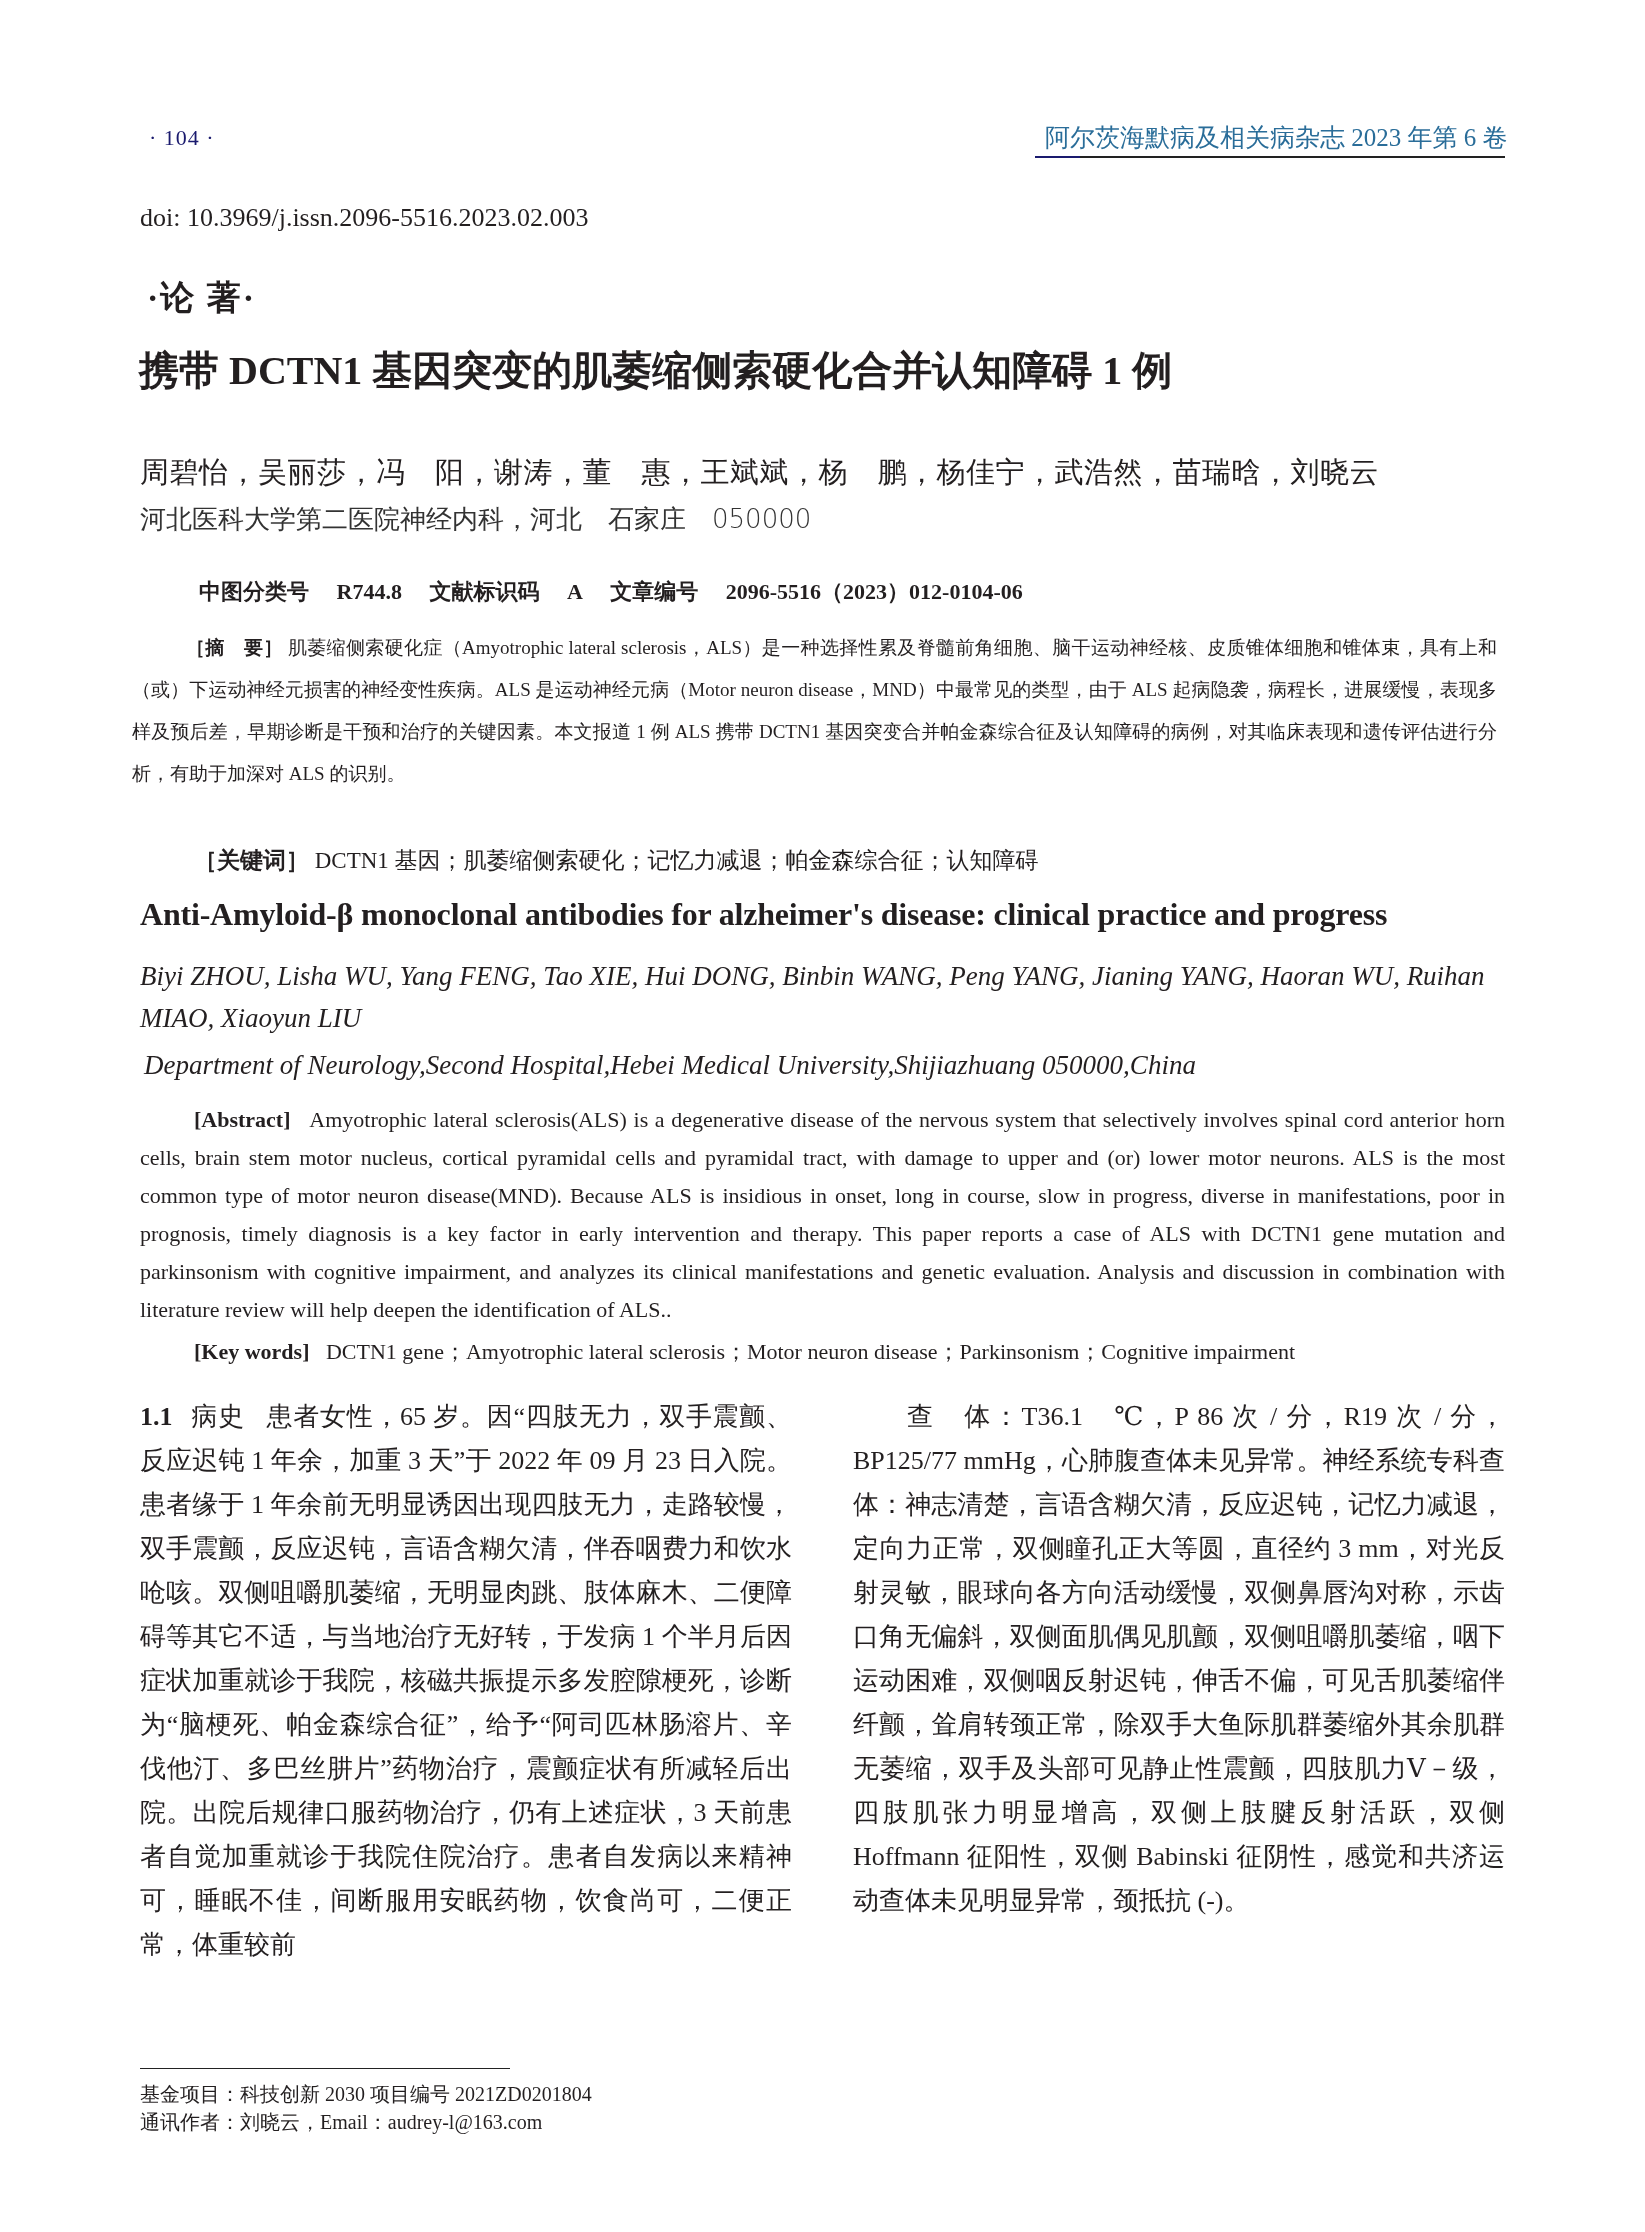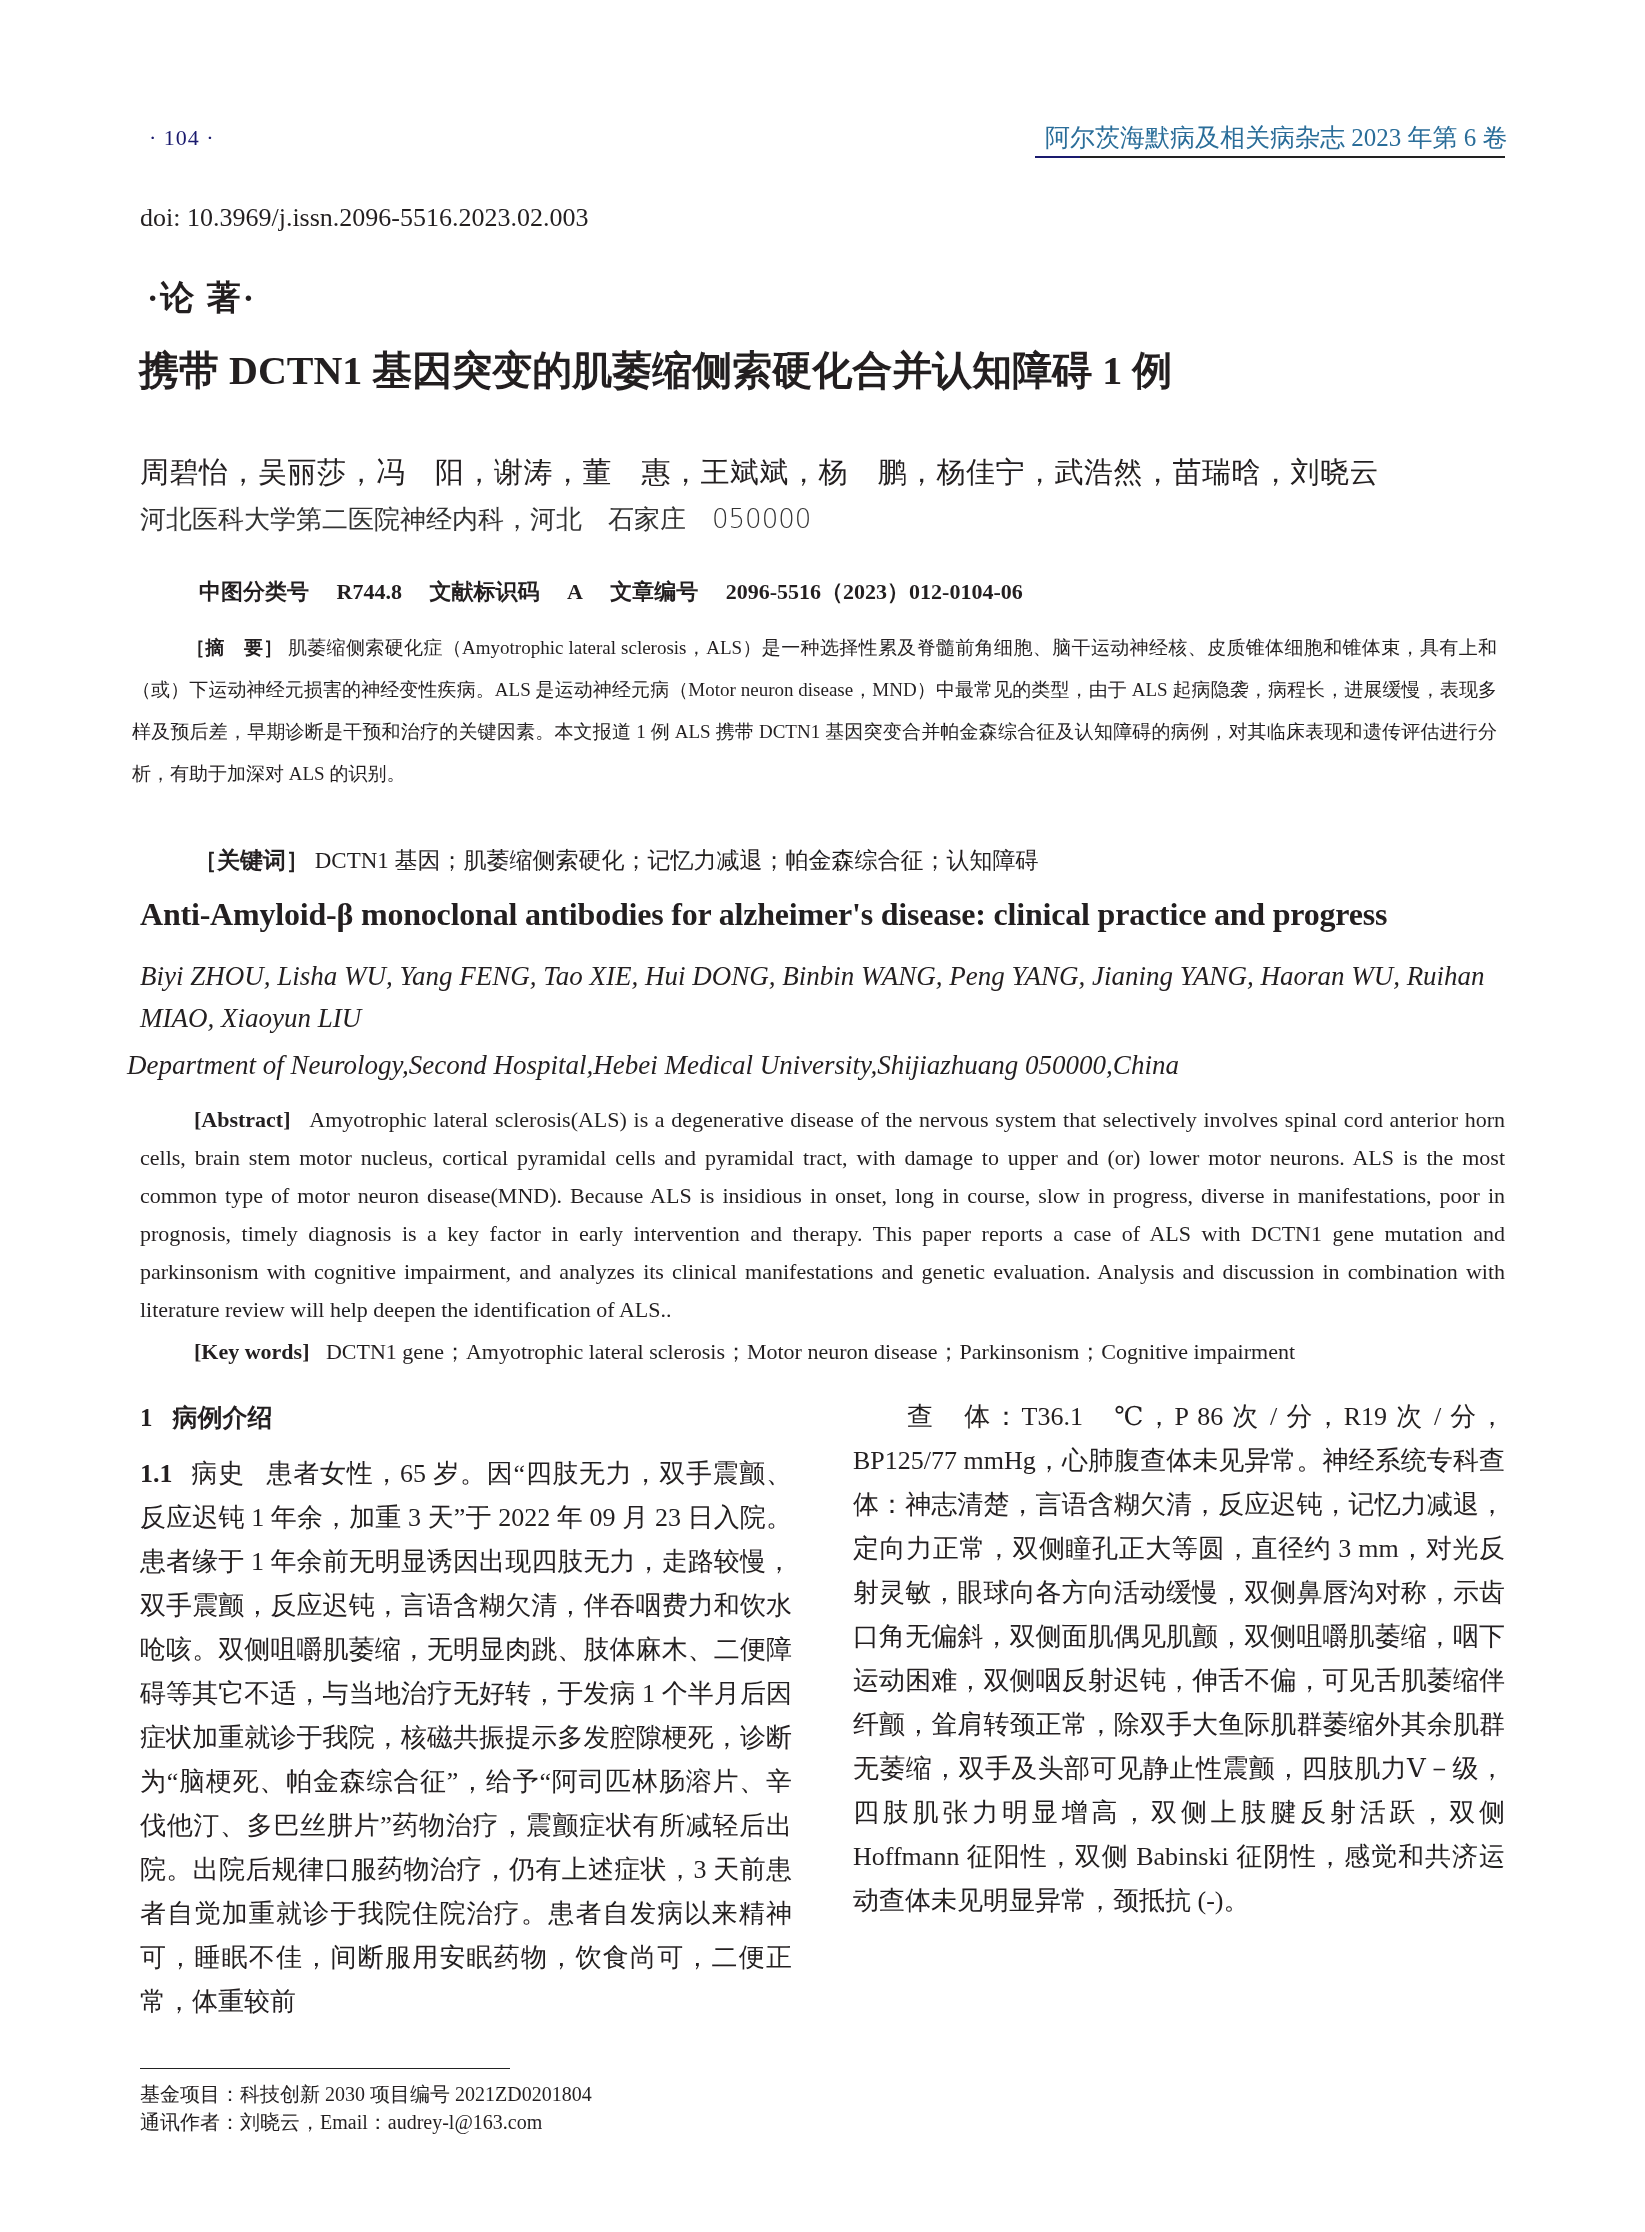--- a/index.html
+++ b/index.html
@@ -18,21 +18,21 @@
   .authors-cn { left: 140px; top: 453px; font-size: 29px; letter-spacing: 0.5px; }
   .affil-cn { left: 140px; top: 502px; font-size: 26px; font-family: "DejaVu Sans", sans-serif; font-weight: 300; color: #333; }
   .meta-line { left: 199px; top: 577px; font-size: 22px; font-weight: bold; word-spacing: 4px; }
   .meta-line span { margin-right: 18px; }
   .abstract-cn { left: 132px; top: 627px; width: 1365px; font-size: 19px; line-height: 42px; text-align: justify; }
   .abstract-cn .lbl, .kw-cn .lbl { font-weight: bold; }
   .indent { text-indent: 54px; }
   .kw-cn { left: 140px; top: 840px; width: 1365px; font-size: 23px; line-height: 42px; }
   .title-en { left: 140px; top: 896px; font-size: 32px; font-weight: bold; letter-spacing: -0.2px; }
   .authors-en { left: 140px; top: 955px; width: 1373px; font-size: 27px; font-style: italic; line-height: 42px; }
-  .affil-en { left: 127px; top: 1050px; font-size: 27px; font-style: italic; }
+  .affil-en { left: 144px; top: 1050px; font-size: 27px; font-style: italic; }
   .abstract-en { left: 140px; top: 1101px; width: 1365px; font-size: 22px; line-height: 38px; text-align: justify; }
   .abstract-en .lbl, .kw-en .lbl { font-weight: bold; }
   .kw-en { left: 140px; top: 1333px; width: 1365px; font-size: 22px; line-height: 38px; }
   .col { position: absolute; width: 652px; font-size: 26px; line-height: 44px; text-align: justify; }
   .col-left { left: 140px; top: 1395px; }
   .col-right { left: 853px; top: 1395px; }
   .section-head { font-weight: bold; font-family: "Liberation Sans", "DejaVu Sans", sans-serif; font-size: 25px; margin-bottom: 12px; }
   .section-head .num { font-family: "Liberation Serif", serif; margin-right: 20px; }
   .sub-num { font-weight: bold; margin-right: 18px; }
   .sub-title { margin-right: 22px; }
@@ -79,23 +79,20 @@
   <span class="lbl">[Abstract]</span>&nbsp;&nbsp;
   <span>Amyotrophic lateral sclerosis(ALS) is a degenerative disease of the nervous system that selectively involves spinal cord anterior horn cells, brain stem motor nucleus, cortical pyramidal cells and pyramidal tract, with damage to upper and (or) lower motor neurons. ALS is the most common type of motor neuron disease(MND). Because ALS is insidious in onset, long in course, slow in progress, diverse in manifestations, poor in prognosis, timely diagnosis is a key factor in early intervention and therapy. This paper reports a case of ALS with DCTN1 gene mutation and parkinsonism with cognitive impairment, and analyzes its clinical manifestations and genetic evaluation. Analysis and discussion in combination with literature review will help deepen the identification of ALS..</span>
 </div>
 
 <div class="abs kw-en indent">
   <span class="lbl">[Key words]</span>&nbsp;&nbsp;
   <span>DCTN1 gene；Amyotrophic lateral sclerosis；Motor neuron disease；Parkinsonism；Cognitive impairment</span>
 </div>
 
 <div class="col col-left">
-  <div class="section-head">
-    <span class="num">1</span><span>病例介绍</span>
-  </div>
   <div>
     <span class="sub-num">1.1</span><span class="sub-title">病史</span><span>患者女性，65 岁。因“四肢无力，双手震颤、反应迟钝 1 年余，加重 3 天”于 2022 年 09 月 23 日入院。患者缘于 1 年余前无明显诱因出现四肢无力，走路较慢，双手震颤，反应迟钝，言语含糊欠清，伴吞咽费力和饮水呛咳。双侧咀嚼肌萎缩，无明显肉跳、肢体麻木、二便障碍等其它不适，与当地治疗无好转，于发病 1 个半月后因症状加重就诊于我院，核磁共振提示多发腔隙梗死，诊断为“脑梗死、帕金森综合征”，给予“阿司匹林肠溶片、辛伐他汀、多巴丝肼片”药物治疗，震颤症状有所减轻后出院。出院后规律口服药物治疗，仍有上述症状，3 天前患者自觉加重就诊于我院住院治疗。患者自发病以来精神可，睡眠不佳，间断服用安眠药物，饮食尚可，二便正常，体重较前</span>
   </div>
 </div>
 
 <div class="col col-right">
   <div class="indent">查　体：T36.1　℃，P 86 次 / 分，R19 次 / 分，BP125/77 mmHg，心肺腹查体未见异常。神经系统专科查体：神志清楚，言语含糊欠清，反应迟钝，记忆力减退，定向力正常，双侧瞳孔正大等圆，直径约 3 mm，对光反射灵敏，眼球向各方向活动缓慢，双侧鼻唇沟对称，示齿口角无偏斜，双侧面肌偶见肌颤，双侧咀嚼肌萎缩，咽下运动困难，双侧咽反射迟钝，伸舌不偏，可见舌肌萎缩伴纤颤，耸肩转颈正常，除双手大鱼际肌群萎缩外其余肌群无萎缩，双手及头部可见静止性震颤，四肢肌力Ⅴ－级，四肢肌张力明显增高，双侧上肢腱反射活跃，双侧 Hoffmann 征阳性，双侧 Babinski 征阴性，感觉和共济运动查体未见明显异常，颈抵抗 (-)。</div>
 </div>
 
 <div class="abs footnote-rule"></div>

